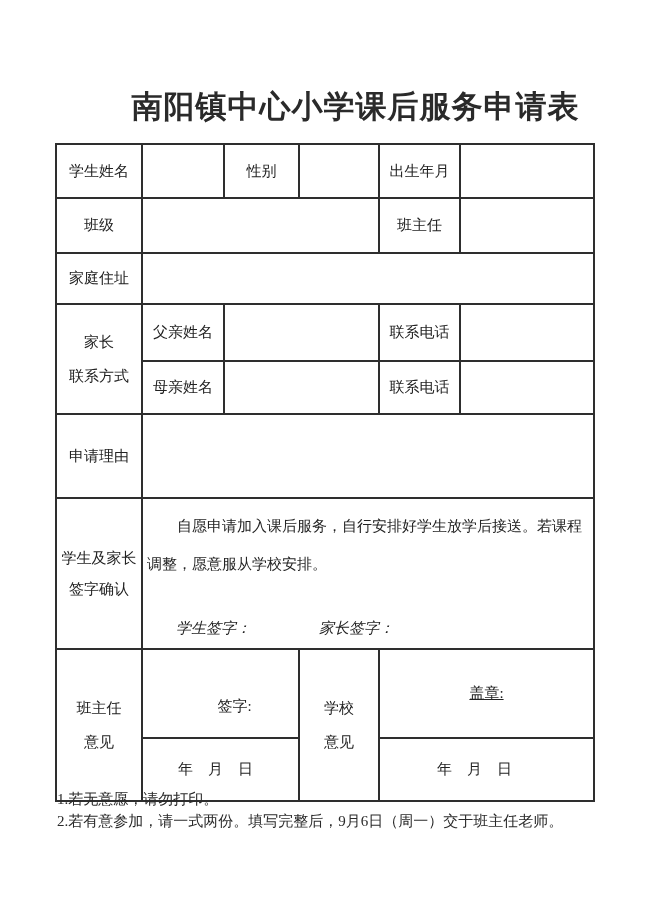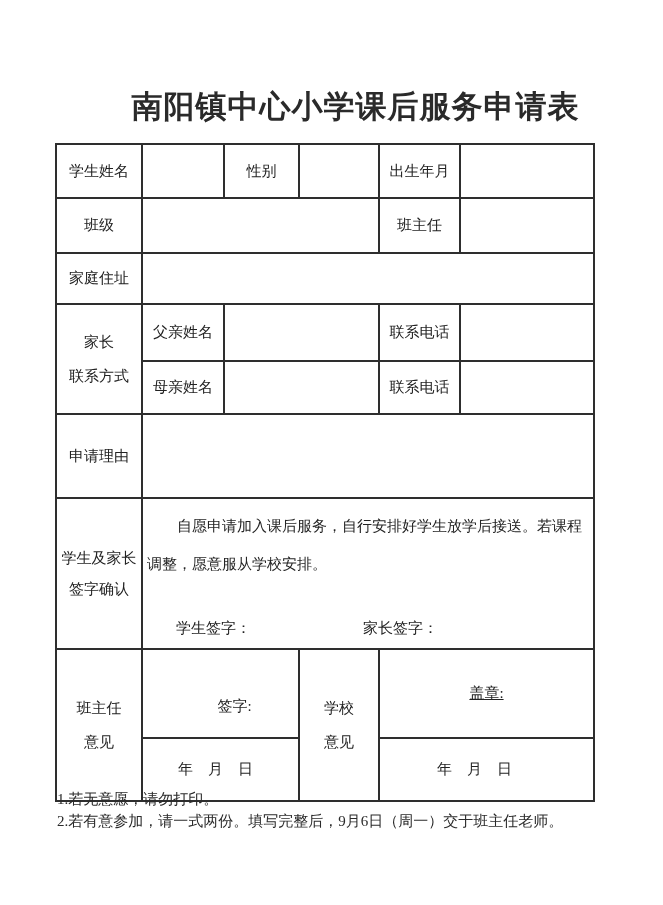--- a/index.html
+++ b/index.html
@@ -58,22 +58,23 @@
     font-size: 15px;
     line-height: 38px;
     text-indent: 2em;
     color: #242424;
     padding-right: 2px;
   }
   .sign-row {
     display: flex;
     margin-top: 36px;
     padding-left: 29px;
-    gap: 112px;
-    font-size: 15px;
+    gap: 68px;
+    font-size: 15px;
+    font-style: italic;
   }
   td.sign-cell {
     text-align: left;
     vertical-align: top;
     padding: 26px 0 0 28px;
   }
   td.seal-cell {
     text-align: center;
     vertical-align: top;
     text-decoration: underline;

